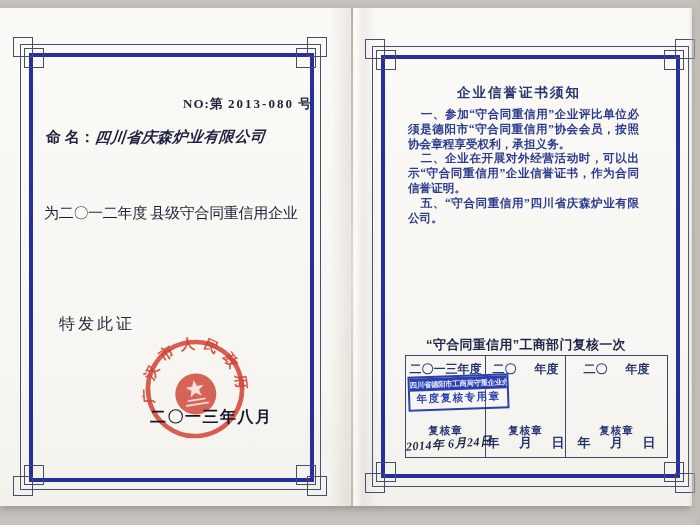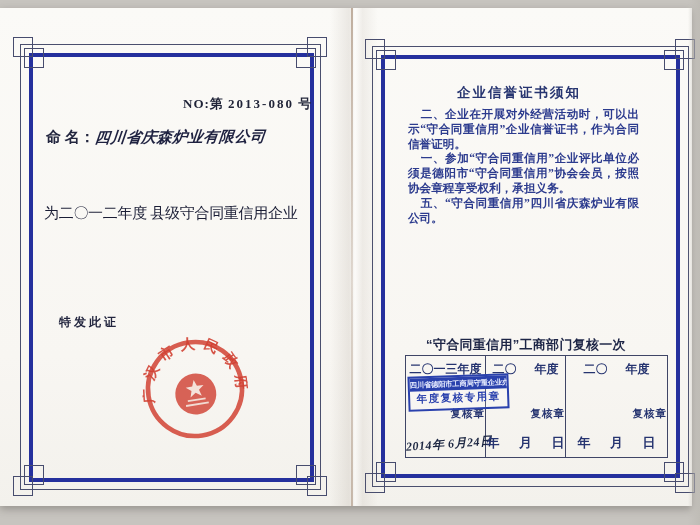--- a/index.html
+++ b/index.html
@@ -42,21 +42,21 @@
 
   
   .no-line{position:absolute;left:183px;top:77px;font-size:13px;font-weight:700;
     color:#1f2337;letter-spacing:1px;}
   .no-line .no-value{letter-spacing:2px;font-family:"Liberation Serif",serif;}
   .name-line{position:absolute;left:46px;top:110px;font-size:15px;font-weight:700;color:#23263f;}
   .name-line .handwritten{display:inline-block;font-style:italic;font-weight:700;
     transform:skewX(-6deg) rotate(-.5deg);letter-spacing:.5px;color:#1e2140;}
   .award-line{position:absolute;left:44px;top:186px;width:280px;font-size:15px;
     font-weight:400;color:#1a1d35;letter-spacing:-.3px;white-space:pre;}
-  .issue-line{position:absolute;left:59px;top:296px;font-size:12px;font-weight:700;
+  .issue-line{position:absolute;left:59px;top:296px;font-size:16px;font-weight:400;
     letter-spacing:3px;color:#23263f;}
   .seal-wrap{position:absolute;left:142px;top:318px;width:106px;height:106px;
     transform:rotate(-9deg);opacity:.93;}
   .cert-date{position:absolute;left:150px;top:389px;font-size:16px;font-weight:700;
     letter-spacing:1.5px;color:#14162a;}
 
   
   .notice-title{position:absolute;left:50px;top:66px;width:228px;text-align:center;
     font-size:13.5px;font-weight:700;color:#263470;letter-spacing:2px;}
   .notice-body{position:absolute;left:53px;top:90px;width:231px;
@@ -65,22 +65,22 @@
   .review-title{position:absolute;left:38px;top:318px;width:266px;text-align:center;
     font-family:"Liberation Sans","DejaVu Sans",sans-serif;
     font-size:13px;font-weight:700;color:#1d2546;letter-spacing:.3px;}
   .review-table{position:absolute;left:50px;top:337px;width:263px;height:103px;
     border:1.5px solid #3f4566;box-sizing:border-box;display:flex;}
   .t-col{position:relative;text-align:center;padding-top:5px;box-sizing:border-box;}
   .t-col.c1{width:80px;border-right:1.4px solid #3f4566;}
   .t-col.c2{width:80px;border-right:1.4px solid #3f4566;}
   .t-col.c3{flex:1;}
   .year-label{font-size:12px;font-weight:700;color:#263470;white-space:pre;}
-  .seal-label{position:absolute;left:0;bottom:36px;width:100%;
-    font-size:10.5px;font-weight:700;color:#263470;letter-spacing:1px;text-align:right;}
+  .seal-label{position:absolute;left:0;bottom:19px;width:100%;
+    font-size:10.5px;font-weight:700;color:#263470;letter-spacing:1px;}
   .date-value{position:absolute;left:0;bottom:5px;width:100%;
     font-size:13px;font-weight:700;color:#263470;white-space:pre;}
   .t-col.c1 .date-value{font-style:italic;font-size:12px;color:#1d2742;
     transform:rotate(-4deg);letter-spacing:.5px;bottom:4px;}
   .blue-stamp{position:absolute;left:2px;top:19px;width:101px;height:35px;z-index:3;
     border:2.2px solid #2a41ad;box-sizing:border-box;transform:rotate(-2deg);
     background:rgba(252,252,255,.15);}
   .blue-stamp .l1{background:#2a41ad;color:#e9edff;font-size:7.3px;line-height:13px;
     font-weight:700;white-space:nowrap;overflow:hidden;letter-spacing:-.2px;}
   .blue-stamp .l2{color:#2a41ad;font-size:10.5px;line-height:16px;font-weight:700;
@@ -129,35 +129,36 @@
         </text>
         <g opacity="0.82">
           <circle cx="53" cy="58" r="20.5" fill="#cf3526"></circle>
           <polygon points="53,44 55.4,50.2 62,50.4 56.8,54.4 58.7,60.7 53,56.9 47.3,60.7 49.2,54.4 44,50.4 50.6,50.2" fill="#f7efe8" opacity="0.9"></polygon>
           <rect x="44" y="63" width="18" height="1.8" fill="#f7efe8" opacity="0.85"></rect>
           <rect x="41.5" y="67.5" width="23" height="1.8" fill="#f7efe8" opacity="0.85"></rect>
         </g>
       </svg>
     </div>
 
+    <div class="cert-date">二〇一三年八月</div>
   </div>
 
   <div class="page page-right">
     <div class="frame-thin"></div>
     <div class="frame-navy"></div>
     <div class="corner tl"></div>
     <div class="corner tr"></div>
     <div class="corner bl"></div>
     <div class="corner br"></div>
 
     <div class="notice-title">企业信誉证书须知</div>
 
     <div class="notice-body">
+      <p>一、参加“守合同重信用”企业评比单位必须是德阳市“守合同重信用”协会会员，按照协会章程享受权利，承担义务。</p>
       <p>二、企业在开展对外经营活动时，可以出示“守合同重信用”企业信誉证书，作为合同信誉证明。</p>
-      <p>一、参加“守合同重信用”企业评比单位必须是德阳市“守合同重信用”协会会员，按照协会章程享受权利，承担义务。</p>
       <p>五、“守合同重信用”四川省庆森炉业有限公司。</p>
     </div>
 
     <div class="review-title">“守合同重信用”工商部门复核一次</div>
 
     <div class="review-table">
       <div class="t-col c1">
         <div class="year-label">二〇一三年度</div>
         <div class="blue-stamp">
           <div class="l1">四川省德阳市工商局守重企业办</div>

